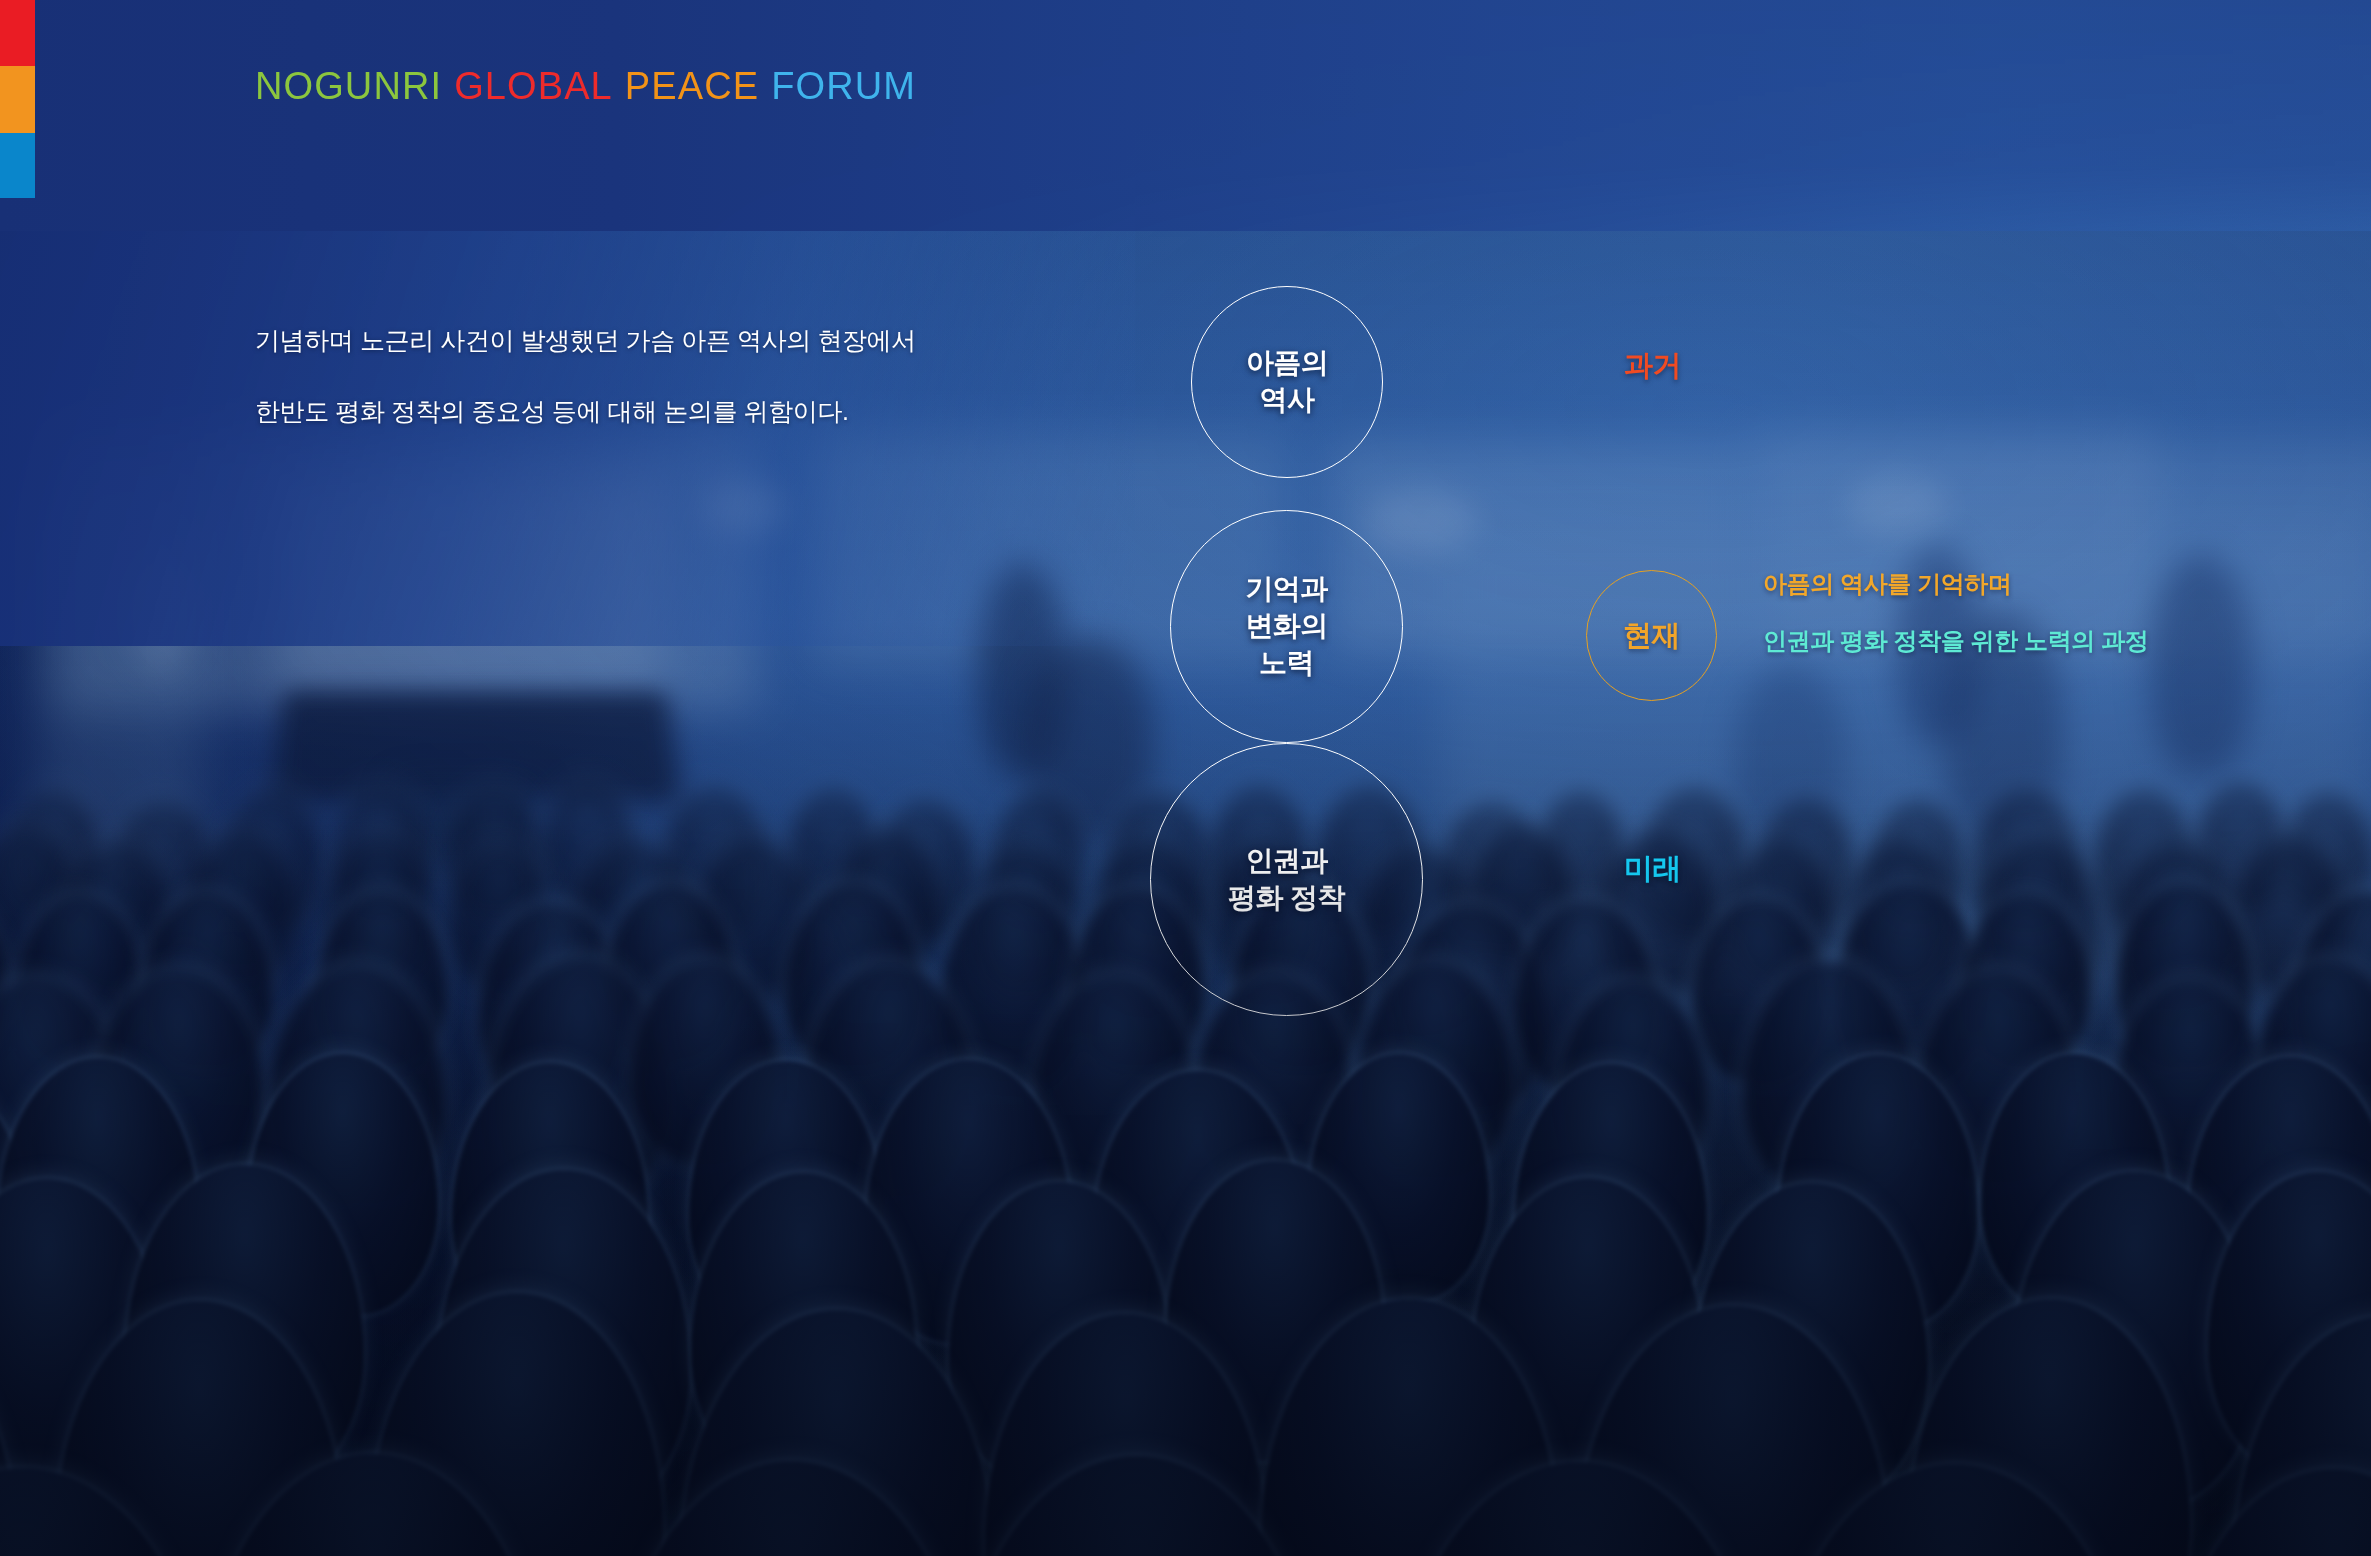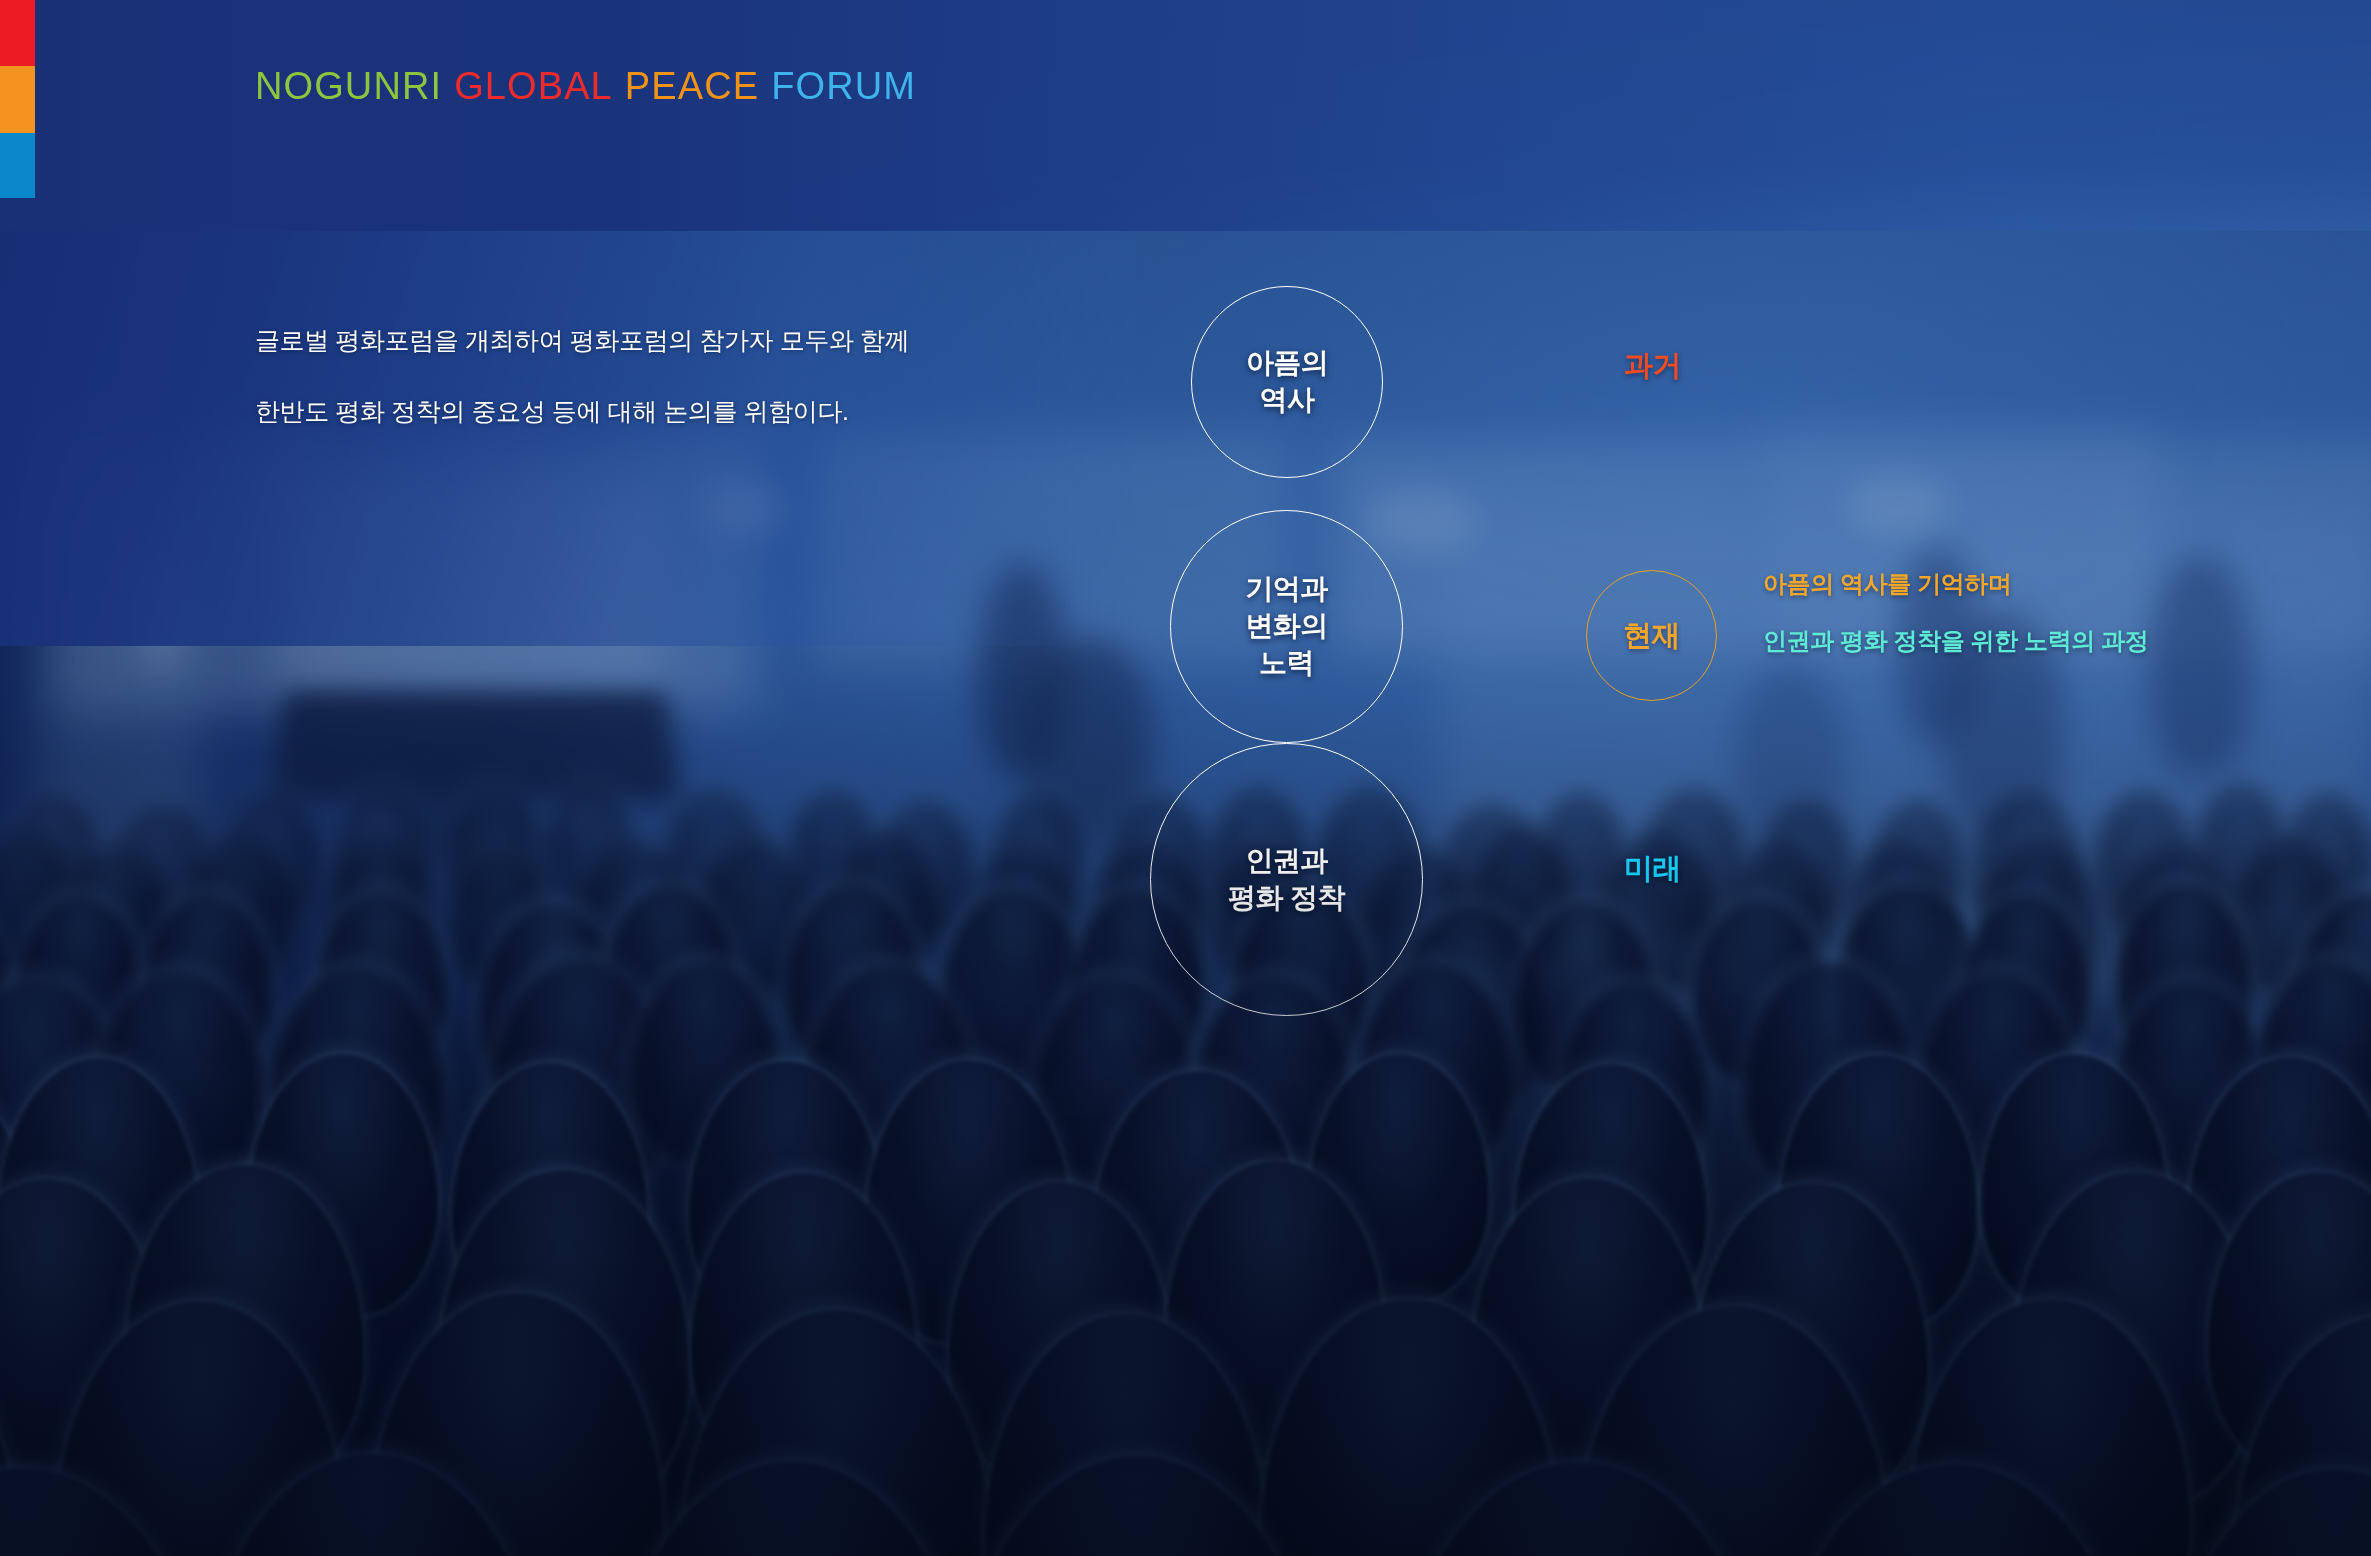--- a/index.html
+++ b/index.html
@@ -457,21 +457,21 @@
     <span class="cb-red" style="background: rgb(234, 28, 36);"></span>
     <span class="cb-orange" style="background: rgb(242, 148, 31);"></span>
     <span class="cb-blue" style="background: rgb(10, 134, 203);"></span>
   </div>
 
   <div class="header">
     <div class="slide-subtitle" id="subtitle"><span style="color: rgb(140, 198, 62);">NOGUNRI</span><span style="color: rgb(238, 43, 43);">GLOBAL</span><span style="color: rgb(242, 147, 24);">PEACE</span><span style="color: rgb(63, 180, 236);">FORUM</span></div>
   </div>
 
   <div class="body-copy" id="bodyCopy">
-      <p>글로벌 평화포럼을 개최하여 평화포럼의 참가자 모두와 함께</p>
+      <p>기념하며 노근리 사건이 발생했던 가슴 아픈 역사의 현장에서</p>
       <p>한반도 평화 정착의 중요성 등에 대해 논의를 위함이다.</p>
     </div>
 
   <div class="circle-stack">
     <div class="ring ring-past" style="border-color: rgb(255, 255, 255);">
       <div class="ring-label" style="color: rgb(255, 255, 255);">아픔의
 역사</div>
     </div>
     <div class="ring ring-present" style="border-color: rgb(255, 255, 255);">
       <div class="ring-label" style="color: rgb(255, 255, 255);">기억과

